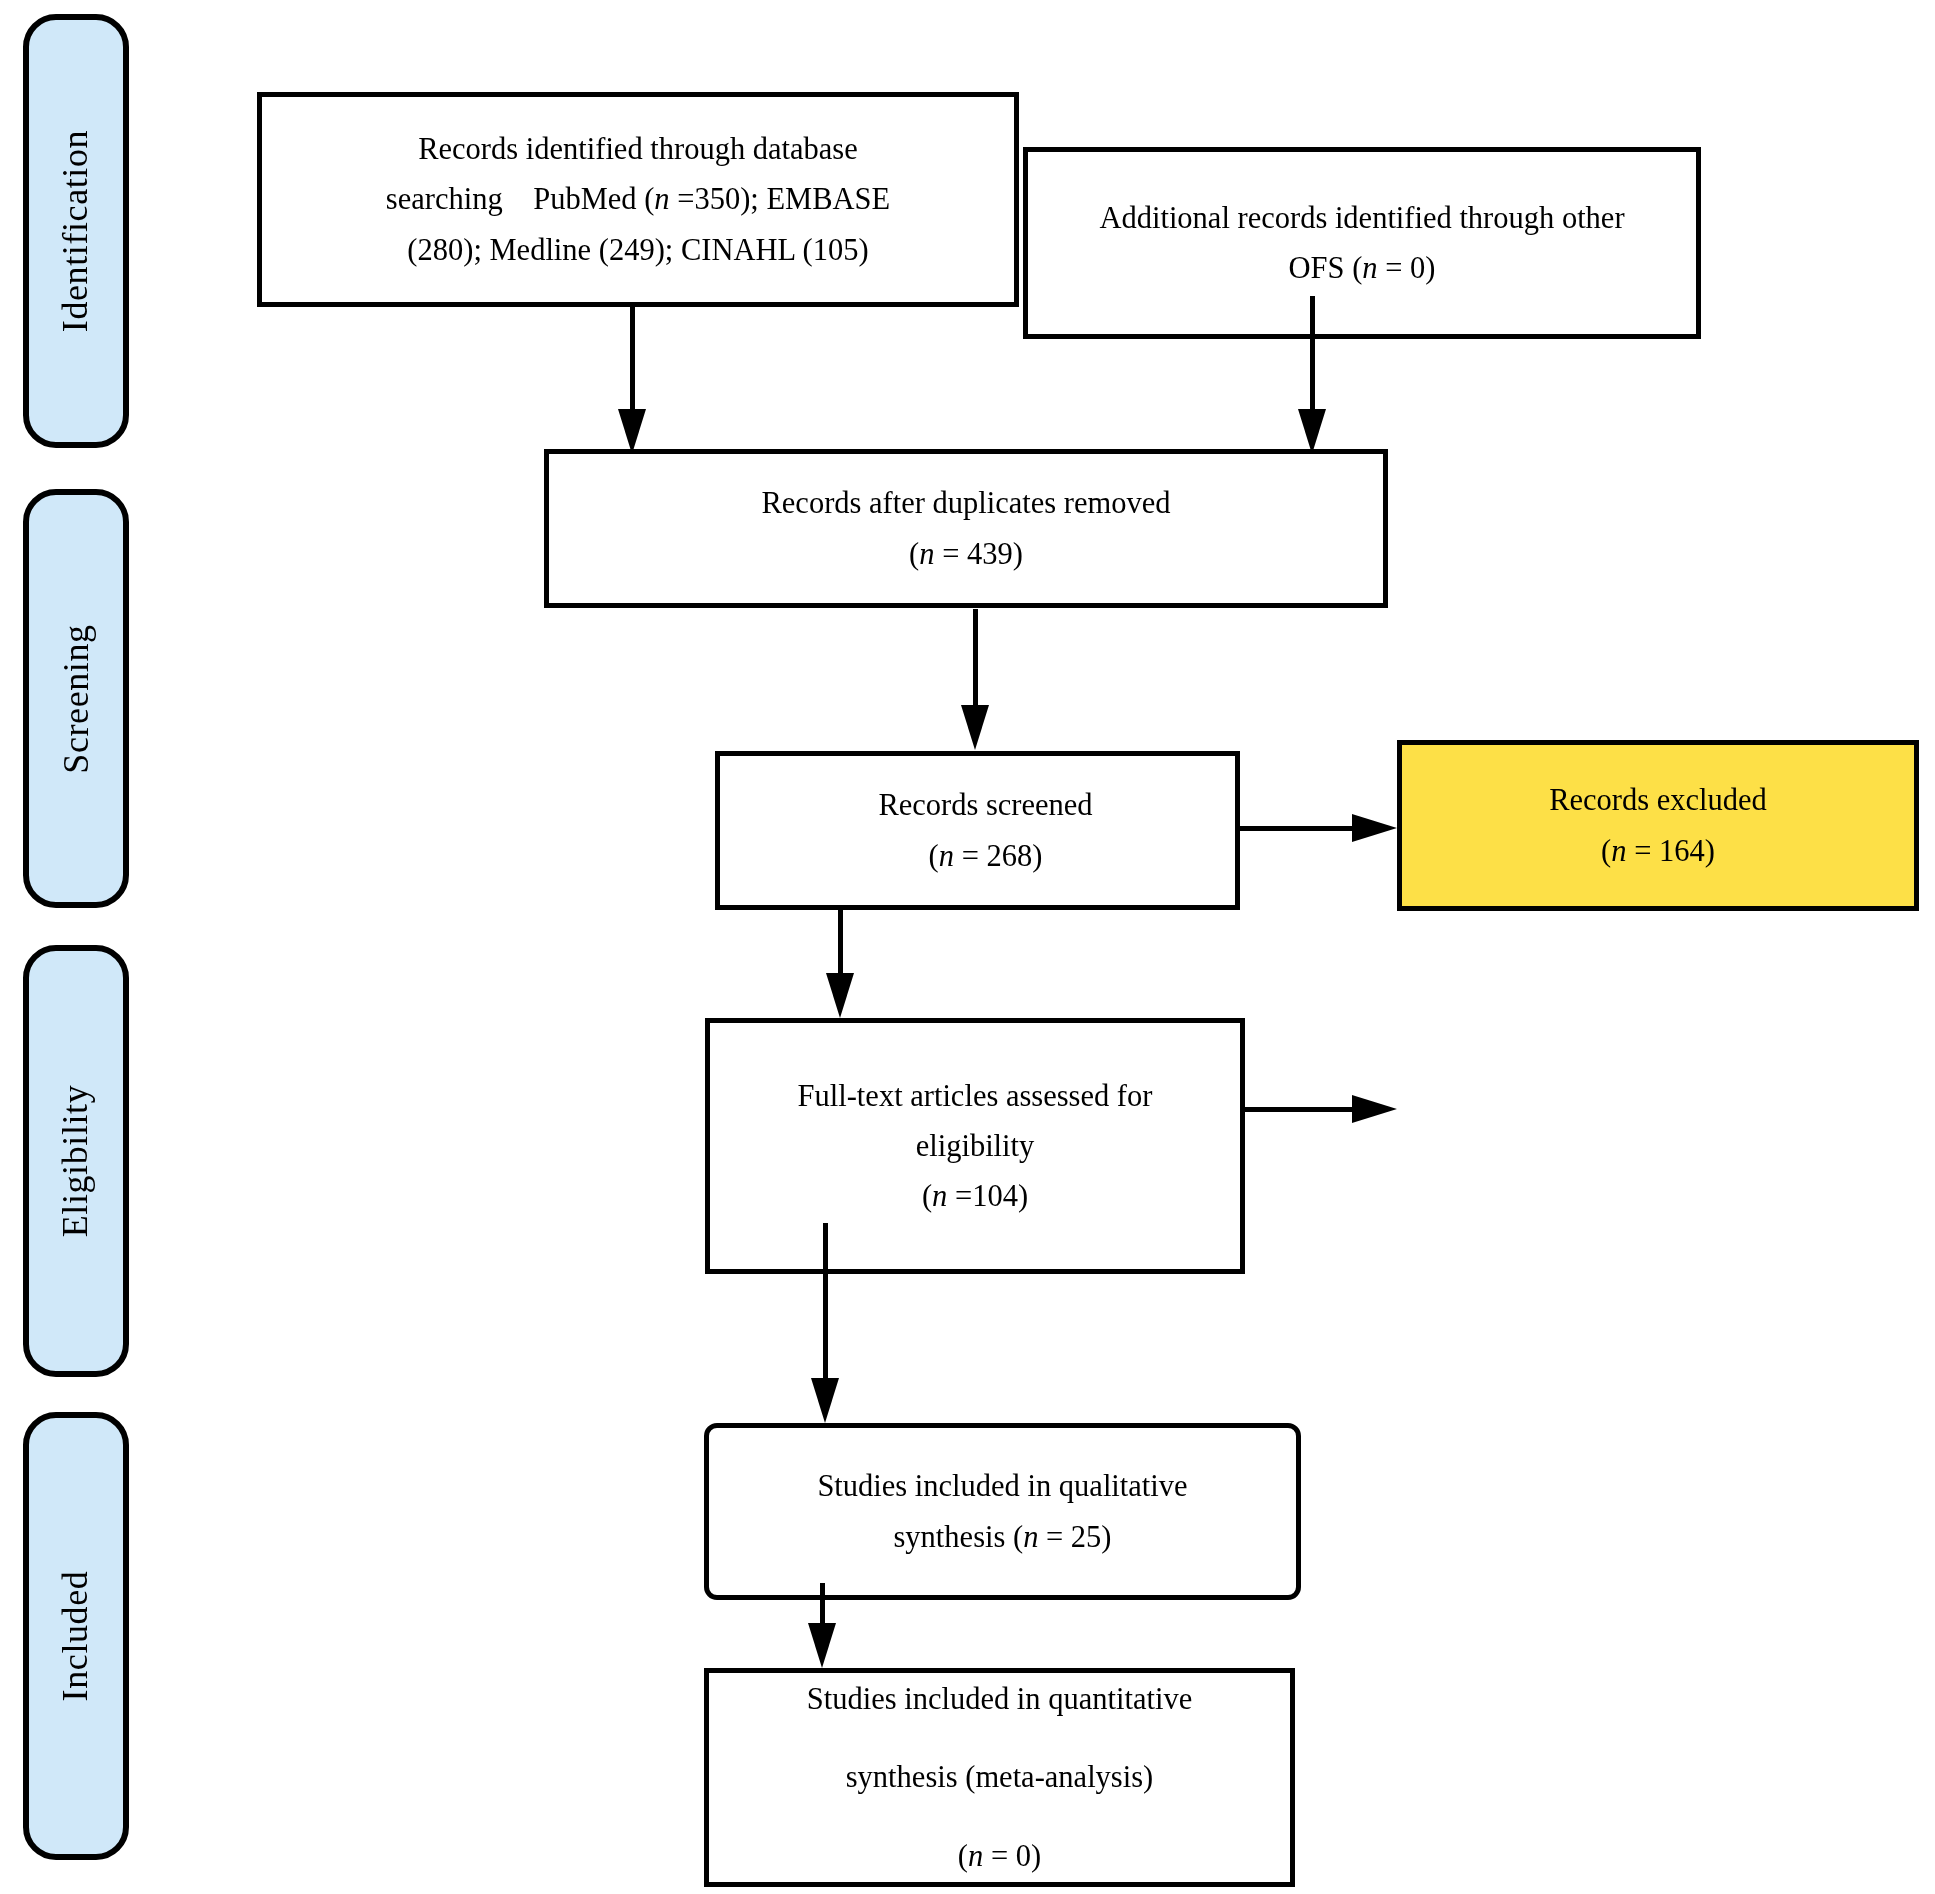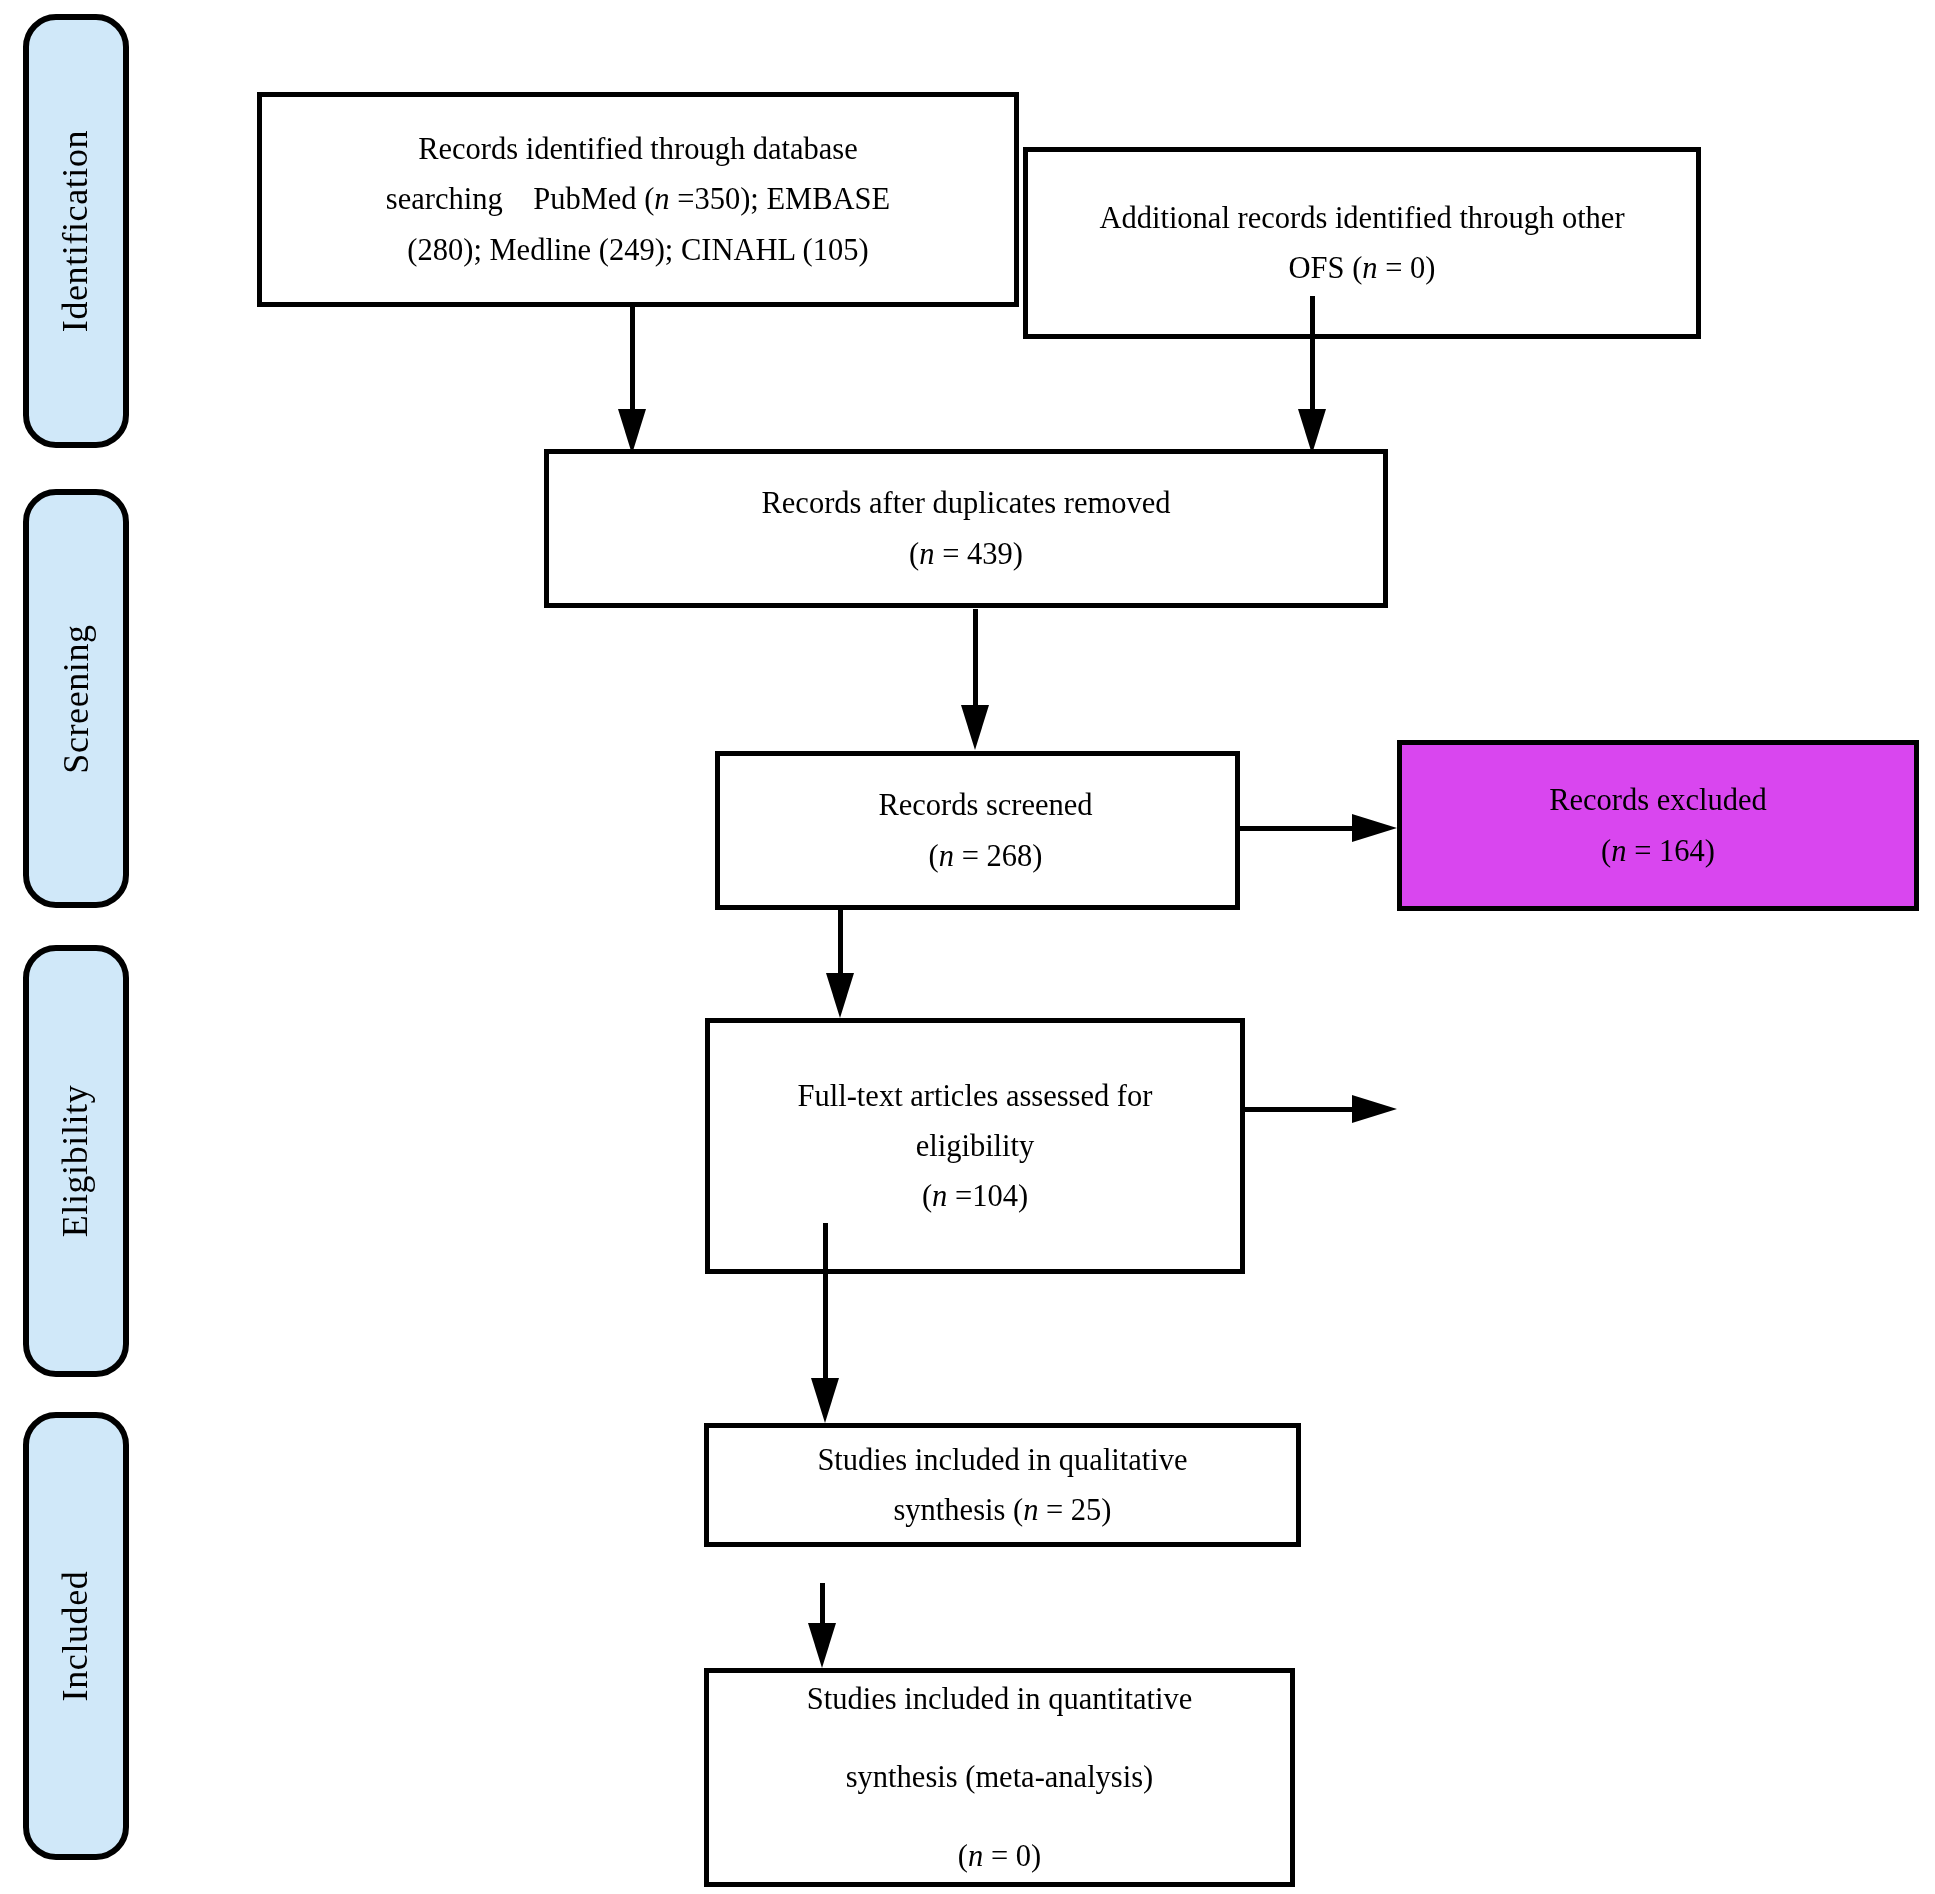--- a/index.html
+++ b/index.html
@@ -45,21 +45,21 @@
   }
   .box .line { white-space: pre; }
 
   #box-records-identified     { left: 257px;  top: 92px;  width: 762px; height: 215px; }
   #box-additional-records     { left: 1023px; top: 103px;  width: 678px; height: 192px; }
   #box-after-duplicates       { left: 544px;  top: 449px;  width: 844px; height: 159px; }
   #box-records-screened       { left: 715px; top: 751px; width: 525px;  height: 159px; }
   #box-records-excluded       { left: 1397px; top: 740px; width: 522px;  height: 171px; }
   #box-fulltext-assessed      { left: 705px; top: 1018px; width: 540px;  height: 256px; }
   #box-fulltext-excluded      { left: 1397px; top: 1034px; width: 522px;  height: 237px; }
-  #box-qualitative-synthesis  { left: 704px; top: 1423px; width: 597px; height: 124px; }
+  #box-qualitative-synthesis  { left: 704px; top: 1423px; width: 597px; height: 177px; border-radius: 13px; }
   #box-quantitative-synthesis { left: 704px; top: 1668px; width: 591px; height: 219px; gap: 28px; }
 
   
   .vline { position: absolute; width: 4.5px; background: #000; }
   .hline { position: absolute; height: 4.5px; background: #000; }
   .head-down {
     position: absolute; width: 0; height: 0;
     border-left: 14px solid transparent;
     border-right: 14px solid transparent;
     border-top: 45px solid #000;
@@ -124,21 +124,21 @@
       <div class="line">OFS (<i>n</i> = 0)</div>
     </div>
   <div class="box" id="box-after-duplicates" style="background: rgb(255, 255, 255);">
       <div class="line">Records after duplicates removed</div>
       <div class="line">(<i>n</i> = 439)</div>
     </div>
   <div class="box" id="box-records-screened" style="background: rgb(255, 255, 255); padding-left: 16px;">
       <div class="line">Records screened</div>
       <div class="line">(<i>n</i> = 268)</div>
     </div>
-  <div class="box" id="box-records-excluded" style="background: #d946ef;">
+  <div class="box" id="box-records-excluded" style="background: #fde047;">
       <div class="line">Records excluded</div>
       <div class="line">(<i>n</i> = 164)</div>
     </div>
   <div class="box" id="box-fulltext-assessed" style="background: rgb(255, 255, 255);">
       <div class="line">Full-text articles assessed for</div>
       <div class="line">eligibility</div>
       <div class="line">(<i>n</i> =104)</div>
     </div>
   <div class="box" id="box-qualitative-synthesis" style="background: rgb(255, 255, 255);">
       <div class="line">Studies included in qualitative</div>

